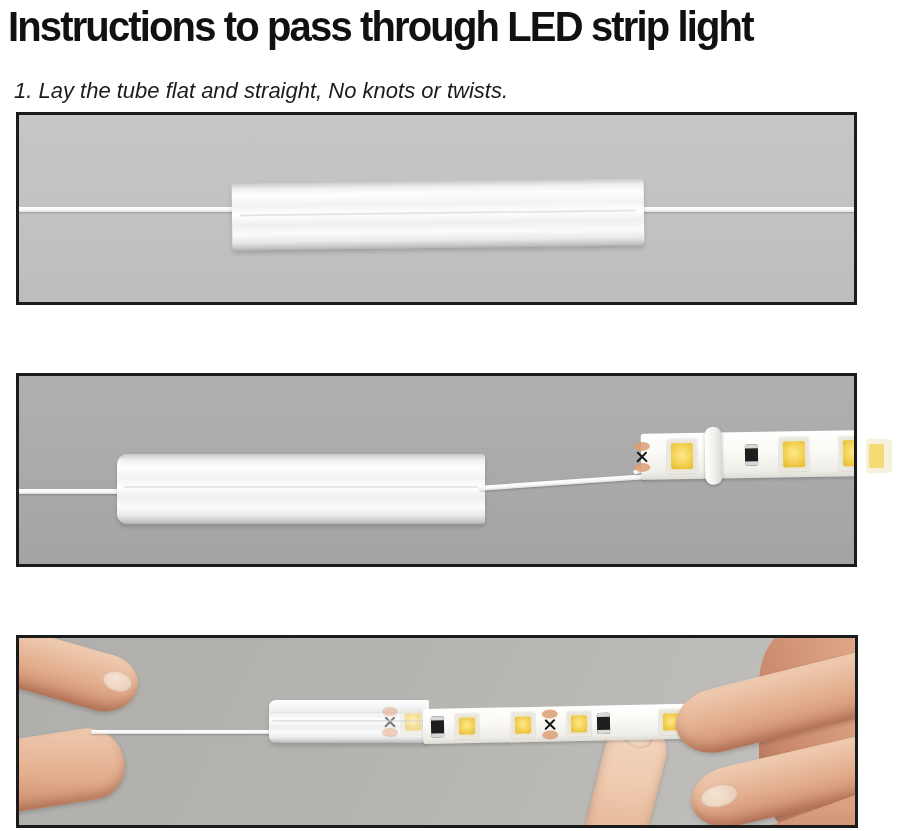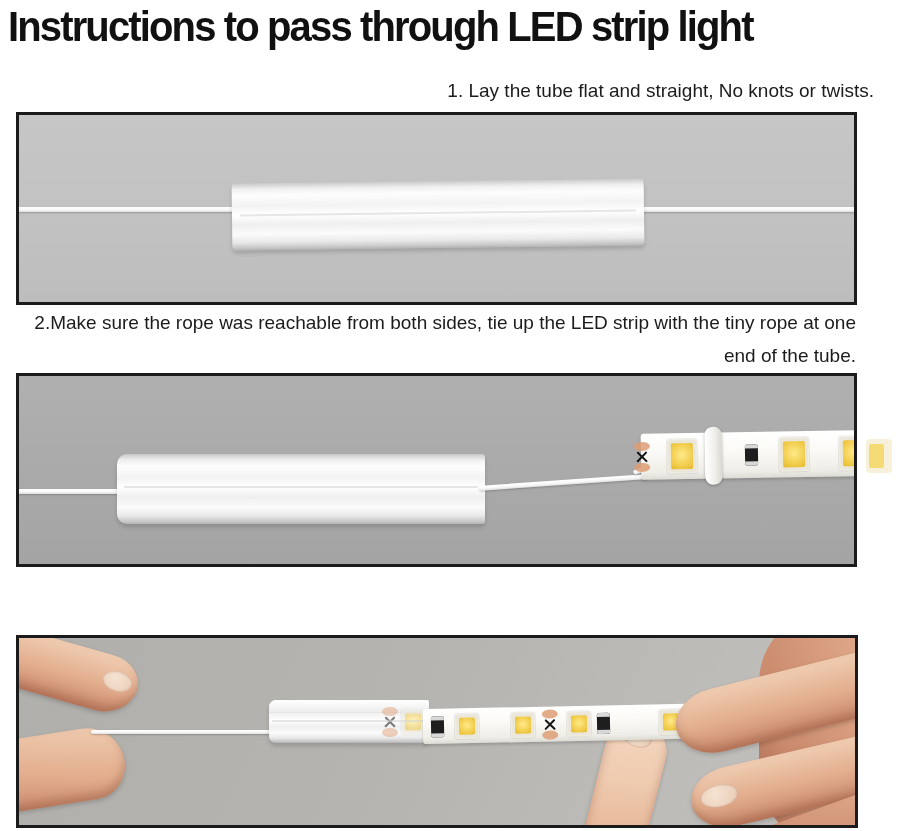--- a/index.html
+++ b/index.html
@@ -6,27 +6,27 @@
     --title-text:#111111; --body-text:#1c1c1c; --page-bg:#ffffff; --photo-border:#1b1b1b;
     --photo1-bg:#c2c2c2; --photo2-bg:#aaaaaa; --photo3-bg:#b5b4b1;
     --rope:#f8f8f8; --tube-light:#fdfdfd; --tube-mid:#efefef; --tube-shadow:#c9c9c9;
     --strip-body:#fbfaf6; --led-yellow:#f2ce4e; --led-chip:#eae6d9; --copper-pad:#dd9e74;
     --resistor-body:#1e1e1e; --resistor-cap:#d8d8d8;
     --skin-light:#f0cdb2; --skin-mid:#e2ad8d; --skin-deep:#c9886b; --skin-shadow:#a56951;
   }
   *{box-sizing:border-box; margin:0; padding:0;}
   html,body{background:var(--page-bg);}
   body{font-family:"Liberation Sans", sans-serif;}
-  .page{position:relative; width:900px; height:831px; background:var(--page-bg); overflow:hidden;text-align:right;}
+  .page{position:relative; width:900px; height:831px; background:var(--page-bg); overflow:hidden;}
 
   
   .title{position:absolute; left:8px; top:0px; white-space:nowrap;}
   .title-inner{display:inline-block; transform:scaleX(.93); transform-origin:0 50%;
     font-size:43px; line-height:52px; font-weight:bold; letter-spacing:-2px; color:var(--title-text);}
-  .step{position:absolute; color:var(--body-text); font-size:19px; line-height:33px; letter-spacing:0;}
+  .step{position:absolute; color:var(--body-text); font-size:22px; line-height:33px; letter-spacing:0;font-style:italic;}
   .step1{left:14px; top:74px; width:860px;}
   .step2{left:14px; top:306px; width:842px;}
   .step3{left:14px; top:568px; width:876px;}
 
   
   .photo{position:absolute; left:16px; border:3px solid var(--photo-border); overflow:hidden;}
   .photo1{top:112px; width:841px; height:193px; background:linear-gradient(180deg,#c6c6c6 0%,var(--photo1-bg) 55%,#bdbdbd 100%);}
   .photo2{top:373px; width:841px; height:194px; background:linear-gradient(180deg,#b0b0b0 0%,var(--photo2-bg) 50%,#a4a4a4 100%);}
   .photo3{top:635px; width:842px; height:193px; background:linear-gradient(115deg,#b0afac 0%,var(--photo3-bg) 45%,#c2c1be 100%);}
 
@@ -109,21 +109,20 @@
     <span class="title-inner">Instructions to pass through LED strip light</span>
   </div>
 
   <p class="step step1">1. Lay the tube flat and straight, No knots or twists.</p>
 
   <div class="photo photo1" role="img" aria-label="White tube lying flat with a thin rope passing through it on a gray background">
     <span class="rope p1-rope"></span>
     <span class="tube p1-tube"></span>
   </div>
 
-  <p class="step step2">2.Make sure the rope was reachable from both sides, tie up the LED strip with the tiny rope at one end of the tube.</p>
 
   <div class="photo photo2" role="img" aria-label="Rope coming out of the tube tied to the end of an LED strip with warm white SMD LEDs">
     <span class="rope p2-rope-left"></span>
     <span class="tube p2-tube"></span>
     <span class="rope p2-rope-a"></span>
     <span class="rope p2-rope-b"></span>
     <span class="strip p2-strip">
       <span class="xpad" style="left:-10px">
           <i class="xmark"></i>
         </span>

